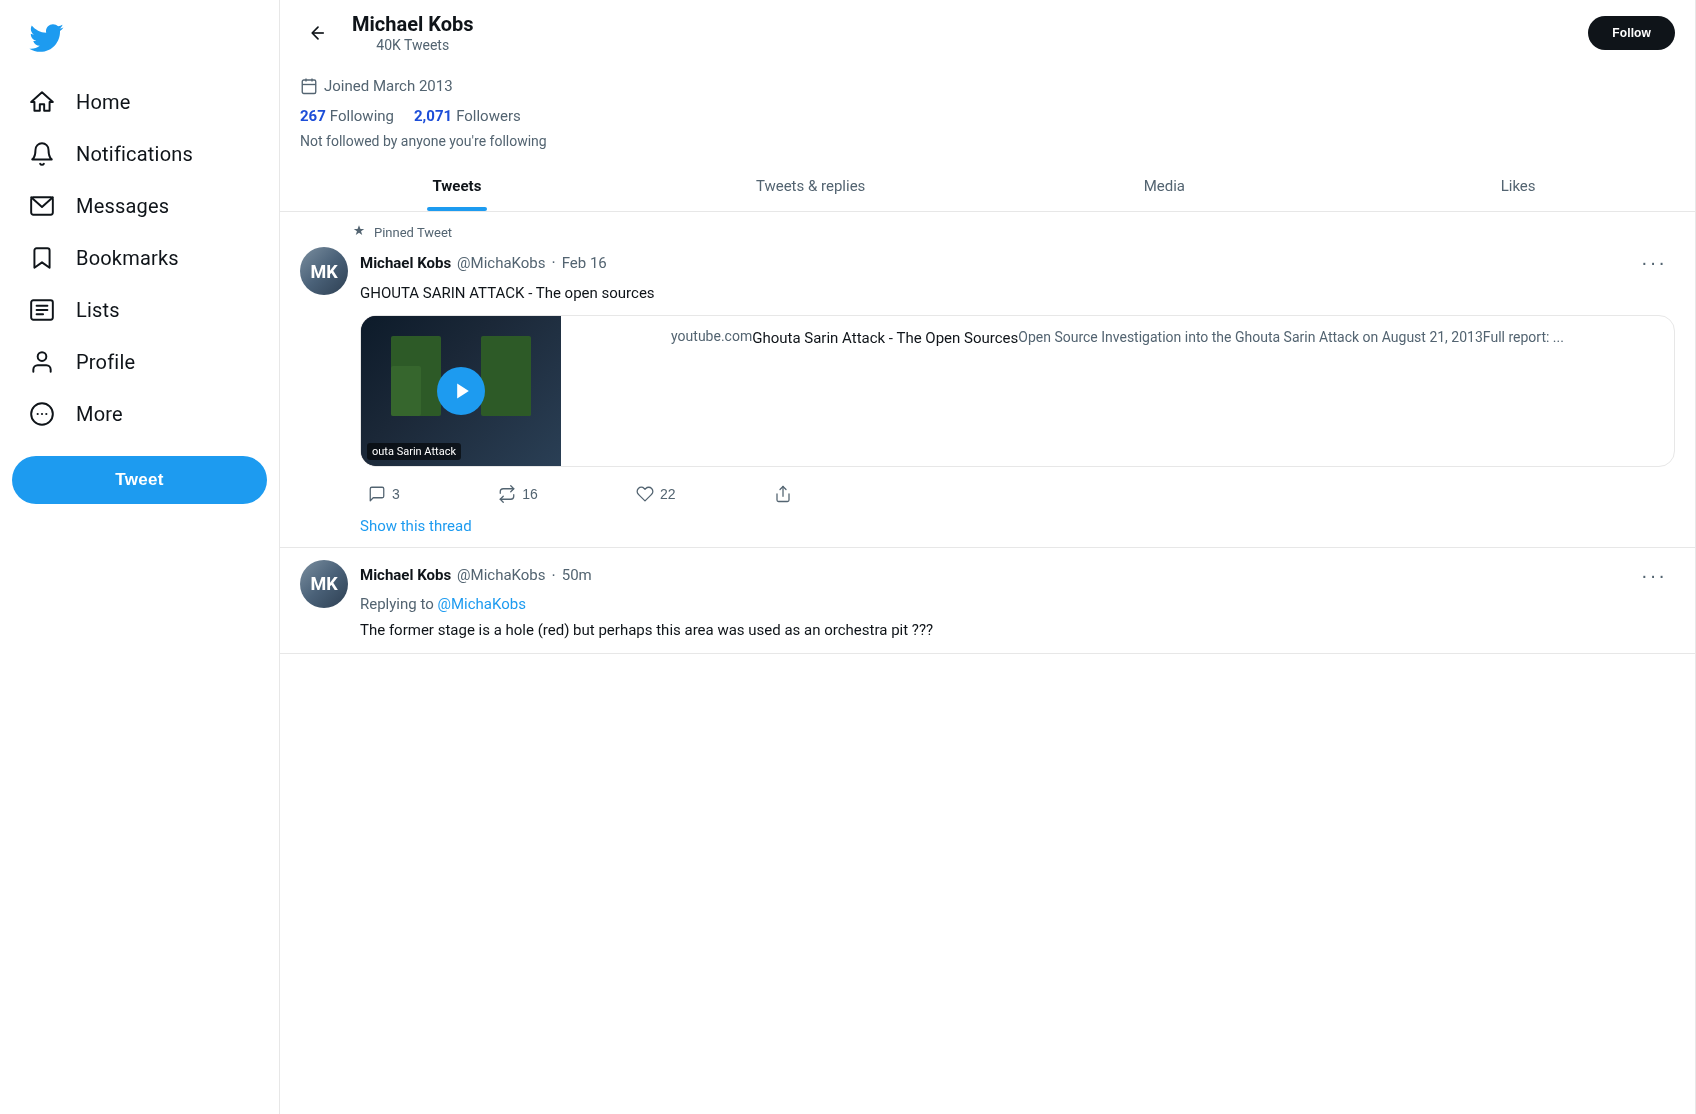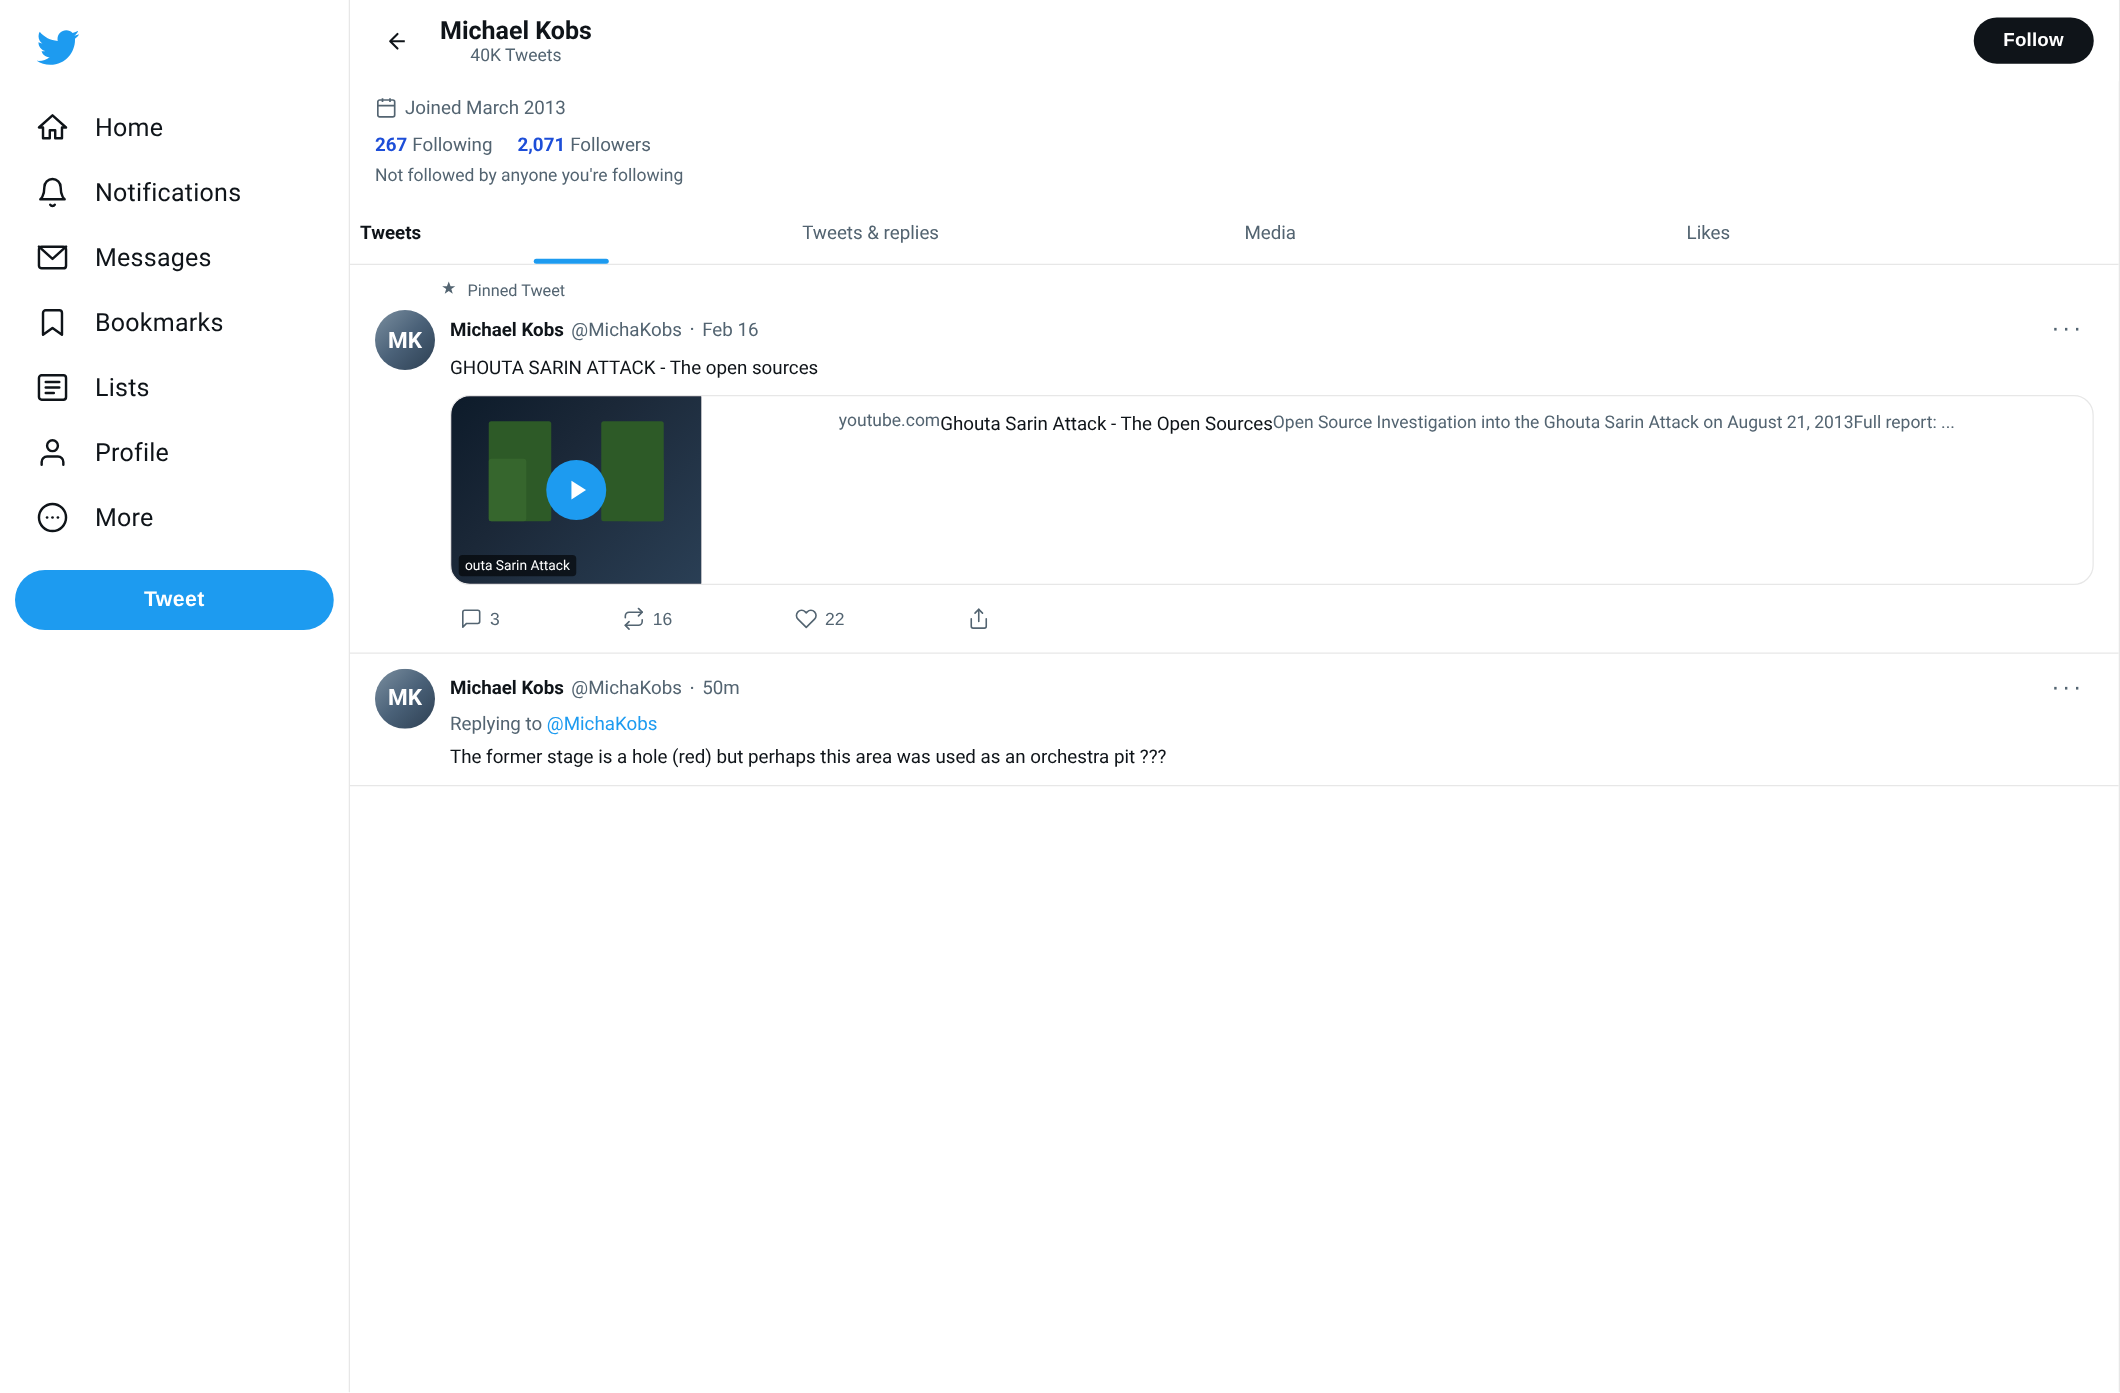--- a/index.html
+++ b/index.html
@@ -127,21 +127,21 @@
       color: #536471;
       margin-top: 1px;
       text-align: center;
     }
     .follow-button {
       background: #0f1419;
       color: #fff;
       border: none;
       border-radius: 9999px;
       padding: 10px 24px;
-      font-size: 15px;
+      font-size: 12px;
       font-weight: 700;
       cursor: pointer;
       letter-spacing: 0.01em;
     }
 
     
     .profile-info {
       padding: 12px 20px 0;
     }
     .joined-row {
@@ -184,20 +184,21 @@
     }
 
     
     .tabs-row {
       display: flex;
       border-bottom: 1px solid #e7e7e7;
       margin-top: 4px;
     }
     .tab {
       flex: 1;
+      text-align: center;
       padding: 16px 8px;
       font-size: 15px;
       color: #536471;
       cursor: pointer;
       position: relative;
       font-weight: 400;
     }
     .tab.active {
       color: #0f1419;
       font-weight: 700;
@@ -673,20 +674,23 @@
             <button class="action-btn share">
               <svg viewBox="0 0 24 24">
                   <path d="M4 12v8a2 2 0 0 0 2 2h12a2 2 0 0 0 2-2v-8" stroke-linecap="round" stroke-linejoin="round"></path>
                   <polyline points="16,6 12,2 8,6" stroke-linecap="round" stroke-linejoin="round"></polyline>
                   <line x1="12" y1="2" x2="12" y2="15" stroke-linecap="round"></line>
                 </svg>
             </button>
           </div>
         </div>
       </div>
+      <div>
+        <span class="show-thread-link">Show this thread</span>
+      </div>
     </div>
 
     <div class="tweet-item">
       <div class="tweet-row">
         <div class="tweet-avatar">
           <div class="tweet-avatar-img">MK</div>
         </div>
         <div class="tweet-content">
           <div class="tweet-header">
             <div class="tweet-user">

